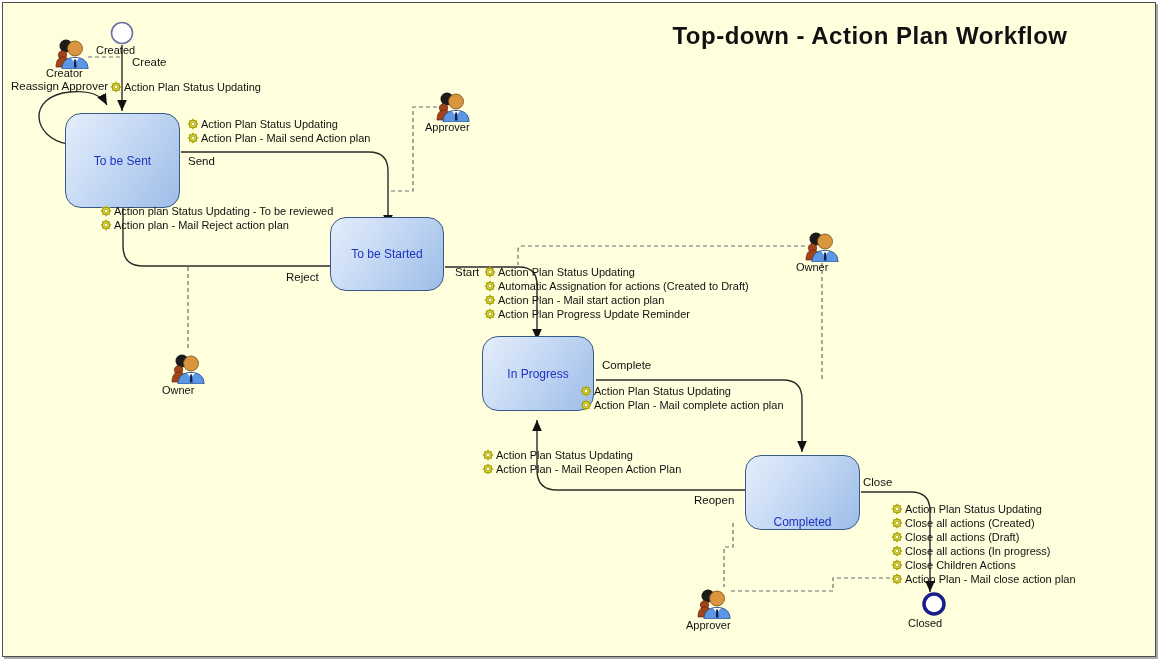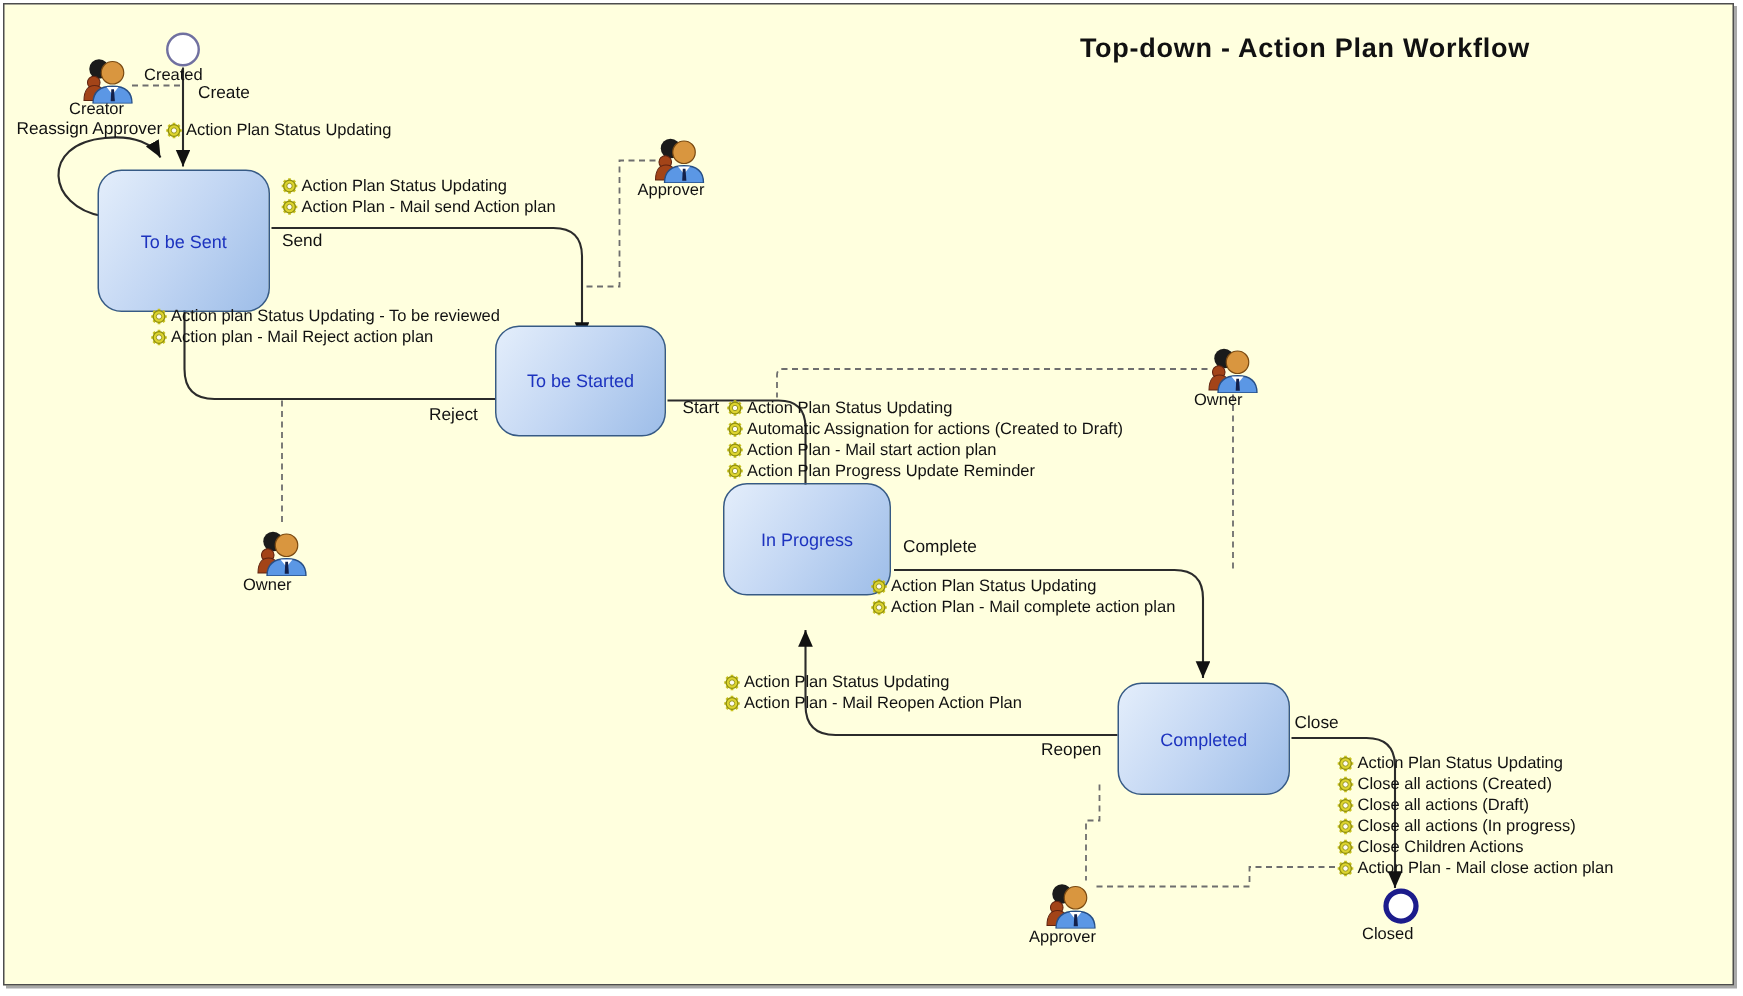--- a/index.html
+++ b/index.html
@@ -3,30 +3,30 @@
 <meta charset="utf-8">
 <style>
   html,body { margin:0; padding:0; background:#ffffff; font-family:"Liberation Sans", sans-serif; }
   .stage { position:relative; width:1162px; height:664px; background:#ffffff; overflow:hidden; }
   .board { position:absolute; left:2px; top:2px; width:1152px; height:653px;
            background:#FFFFDE; border:1px solid #4d4d4d; box-shadow:2px 2px 0 #a9a9a9; }
   .layer { position:absolute; left:0; top:0; width:1162px; height:664px; pointer-events:none; }
   .layer * { pointer-events:auto; }
 
   .title { position:absolute; left:610px; top:22px; width:520px; text-align:center;
-           font-size:18px; font-weight:bold; color:#111; letter-spacing:0.5px; white-space:nowrap; }
+           font-size:24px; font-weight:bold; color:#111; letter-spacing:0.5px; white-space:nowrap; }
 
   .state { position:absolute; box-sizing:border-box; border:1.5px solid #365a85; border-radius:16px;
            background:linear-gradient(125deg, #e4eefb 0%, #c2d6f3 50%, #9dbde8 100%);
            color:#1d33bf; font-size:12px; display:flex; align-items:center; justify-content:center;
            white-space:nowrap; }
   .st-to-be-sent   { left:65px;  top:113px; width:115px; height:95px; }
   .st-to-be-started{ left:330px; top:217px; width:114px; height:74px; }
-  .st-in-progress  { left:482px; top:322px; width:112px; height:75px; }
-  .st-completed    { left:745px; top:455px; width:115px; height:75px; }
+  .st-in-progress  { left:482px; top:336px; width:112px; height:75px; }
+  .st-completed    { left:745px; top:455px; width:115px; height:75px;align-items:flex-end; }
 
   .tlabel { position:absolute; font-size:11.5px; color:#111; white-space:nowrap; }
   .alist  { position:absolute; }
   .arow   { display:flex; align-items:center; height:14px; font-size:11px; color:#111; white-space:nowrap; }
   .arow svg { margin-right:2px; flex:none; }
 
   .actor  { position:absolute; width:36px; height:32px; }
   .alabel { position:absolute; font-size:11px; color:#111; text-align:left; white-space:nowrap; }
 </style>
 </head>

